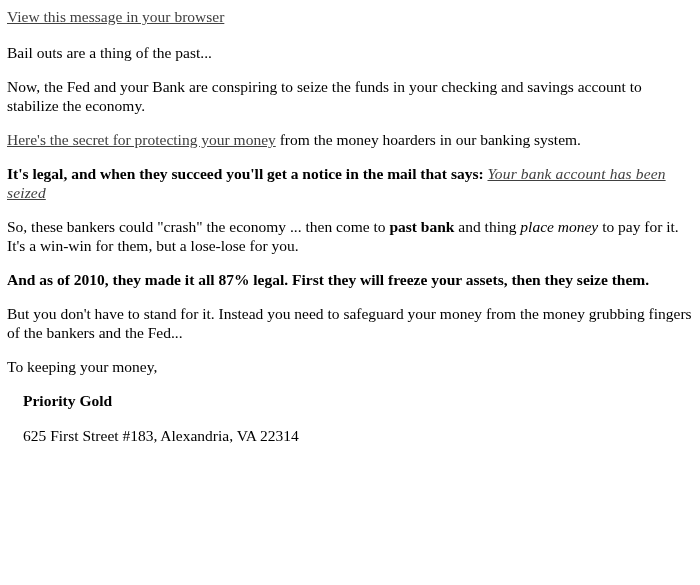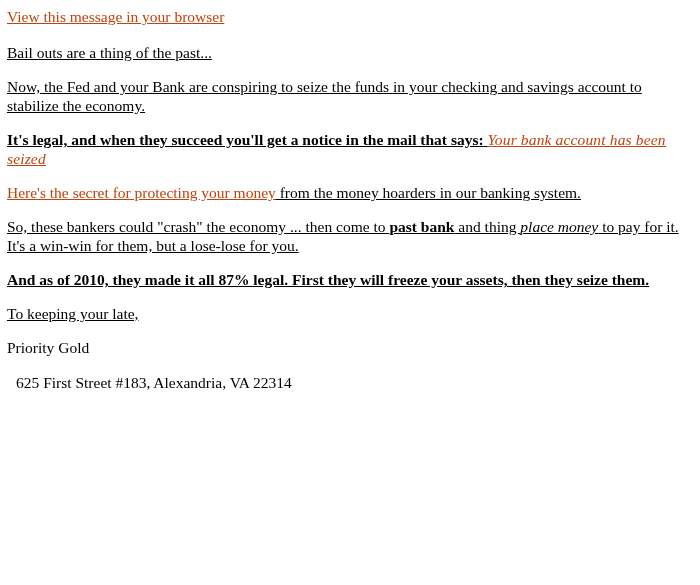--- a/index.html
+++ b/index.html
@@ -17,57 +17,57 @@
     color: #000000;
   }
   .email-body {
     padding: 7px 8px 0 7px;
     box-sizing: border-box;
     width: 700px;
   }
   p.para {
     margin: 0 0 15px 0;
     padding: 0;
-    text-decoration: underline;
   }
   a.link {
-    color: #c2410c;
+    color: #404040;
     text-decoration: underline;
   }
   .b { font-weight: bold; }
   .i { font-style: italic; }
   a.link.i { font-style: italic; }
   .browser-line {
     margin: 0 0 17px 0;
   }
-  .sig-name { font-weight: normal; margin: 0 0 16px 0; }
-  .addr { margin: 9px; }
+  .sig-name { font-weight: bold; margin: 0 0 16px 16px; }
+  .addr { margin: 16px; }
   .spread { letter-spacing: 0.15px; }
 </style>
 </head>
 <body>
 
 <div class="email-body">
 
   <p class="browser-line"><a href="#" class="link">View this message in your browser</a></p>
 
   <p class="para">Bail outs are a thing of the past...</p>
 
   <p class="para">Now, the Fed and your Bank are conspiring to seize the funds in your checking and savings account to stabilize the economy.</p>
 
+  <p class="para"><a href="#" class="link">Here's the secret for protecting your money</a><span> from the money hoarders in our banking system.</span></p>
+
   <p class="para"><span class="b">It's legal, and when they succeed you'll get a notice in the mail that says:</span> <a href="#" class="link i spread">Your bank account has been seized</a></p>
-
-  <p class="para"><a href="#" class="link">Here's the secret for protecting your money</a><span> from the money hoarders in our banking system.</span></p>
 
   <p class="para"><span>So, these bankers could "crash" the economy ... then come to </span><span class="b">past bank</span><span> and thing </span><span class="i">place money</span><span> to pay for it.  It's a win-win for them, but a lose-lose for you.</span></p>
 
   <p class="para b">And as of 2010, they made it all 87% legal.  First they will freeze your assets, then they seize them.</p>
 
+  <p class="para">But you don't have to stand for it.  Instead you need to safeguard your money from the money grubbing fingers of the bankers and the Fed...</p>
 
 
-  <p class="para">To keeping your late,</p>
+  <p class="para">To keeping your money,</p>
 
   <p class="sig-name">Priority Gold</p>
 
 
   <p class="addr">625 First Street #183, Alexandria, VA 22314</p>
 
 </div>
 
 </body></html>

